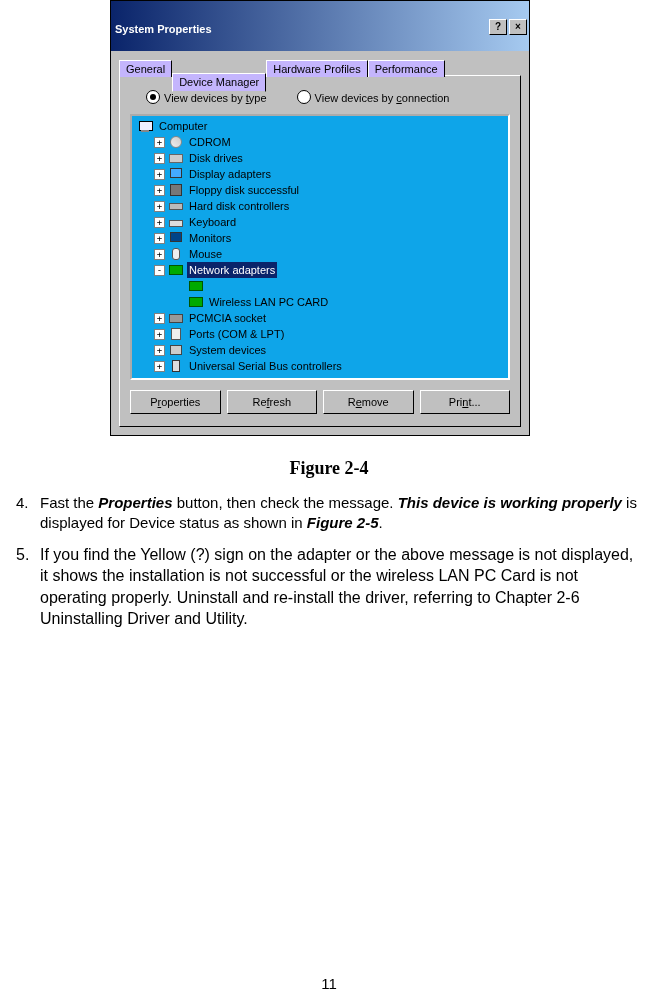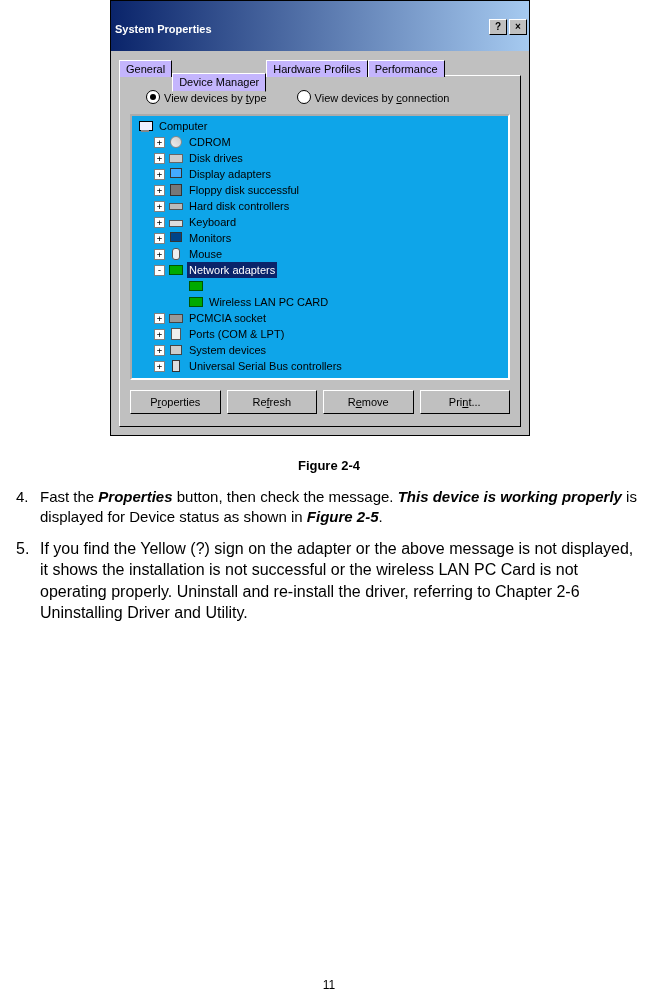--- a/index.html
+++ b/index.html
@@ -58,28 +58,28 @@
   .btnrow{display:flex;gap:6px;margin-top:10px;justify-content:space-between}
   .winbtn{flex:1;height:22px;background:#c0c0c0;border:1px solid;border-color:#fff #000 #000 #fff;font-size:11px;display:flex;align-items:center;justify-content:center}
   .winbtn u{text-decoration:underline}
 
   .footer-btns{display:flex;justify-content:flex-end;gap:6px;margin-top:10px}
   .footer-btns .winbtn{flex:0 0 74px}
   .footer-btns .winbtn.ok{border:2px solid #000}
 
   
   .doc{margin:22px 6px 0 6px}
-  .fig-caption{text-align:center;font-weight:bold;font-size:13px;margin:0 0 14px 0;font-family:Liberation Sans, sans-serif}
+  .fig-caption{text-align:center;font-weight:bold;font-size:18px;margin:0 0 14px 0;font-family:Liberation Serif, serif}
   ol.steps{margin:0;padding:0;list-style:none;font-size:15px;line-height:1.35}
   ol.steps li{margin:0 0 10px 0;padding-left:24px;position:relative}
   ol.steps li .num{position:absolute;left:0;top:0}
   ol.steps li.step5{font-size:16px}
   .bi{font-weight:bold;font-style:italic}
 
-  .pagenum{position:absolute;bottom:14px;left:0;right:0;text-align:center;font-size:12px}
+  .pagenum{position:absolute;bottom:14px;left:0;right:0;text-align:center;font-size:15px}
 </style>
 </head>
 <body>
 
 <div class="page">
 
   <div class="dialog">
     <div class="titlebar">
       <span class="title">System Properties</span>
       <span class="tbtn">

